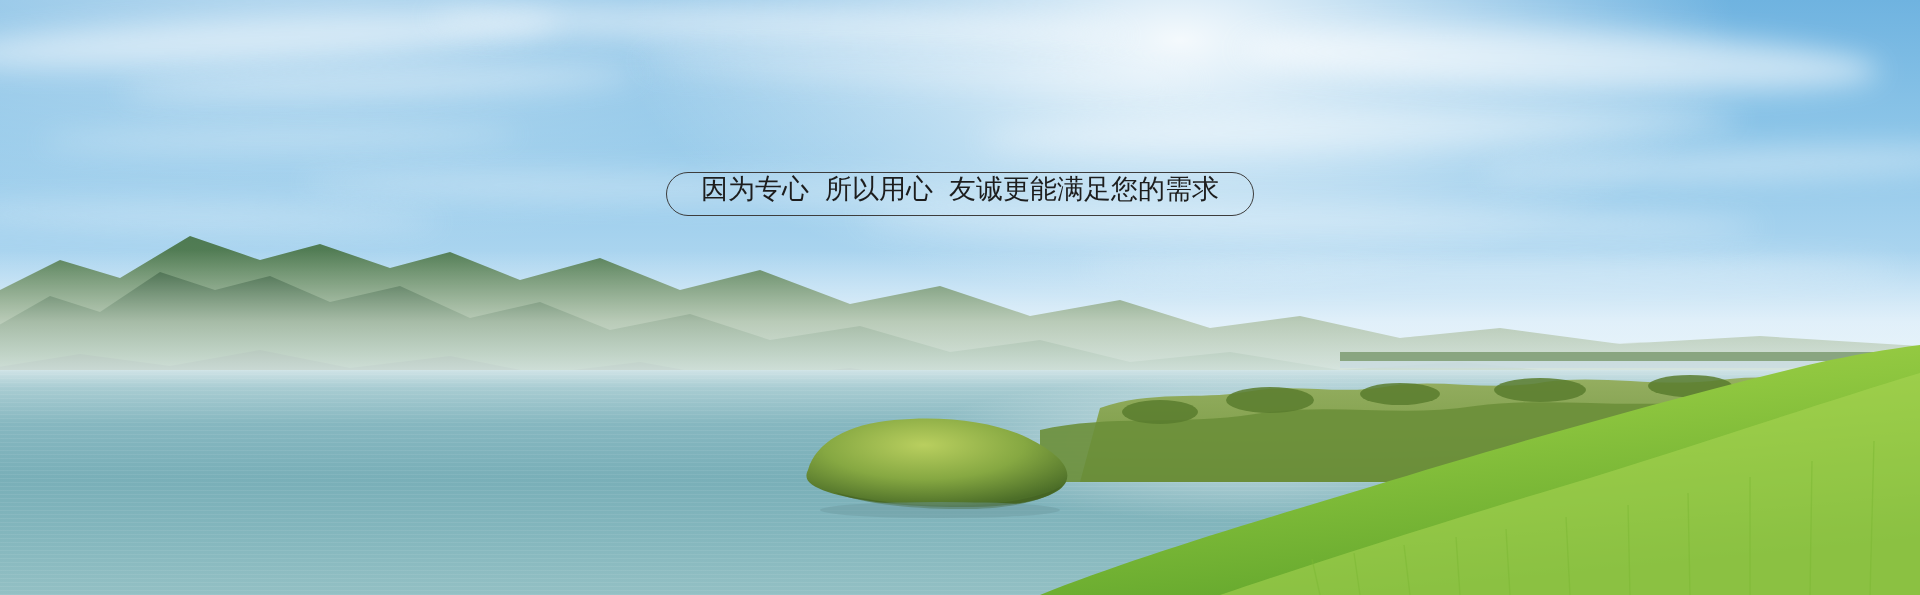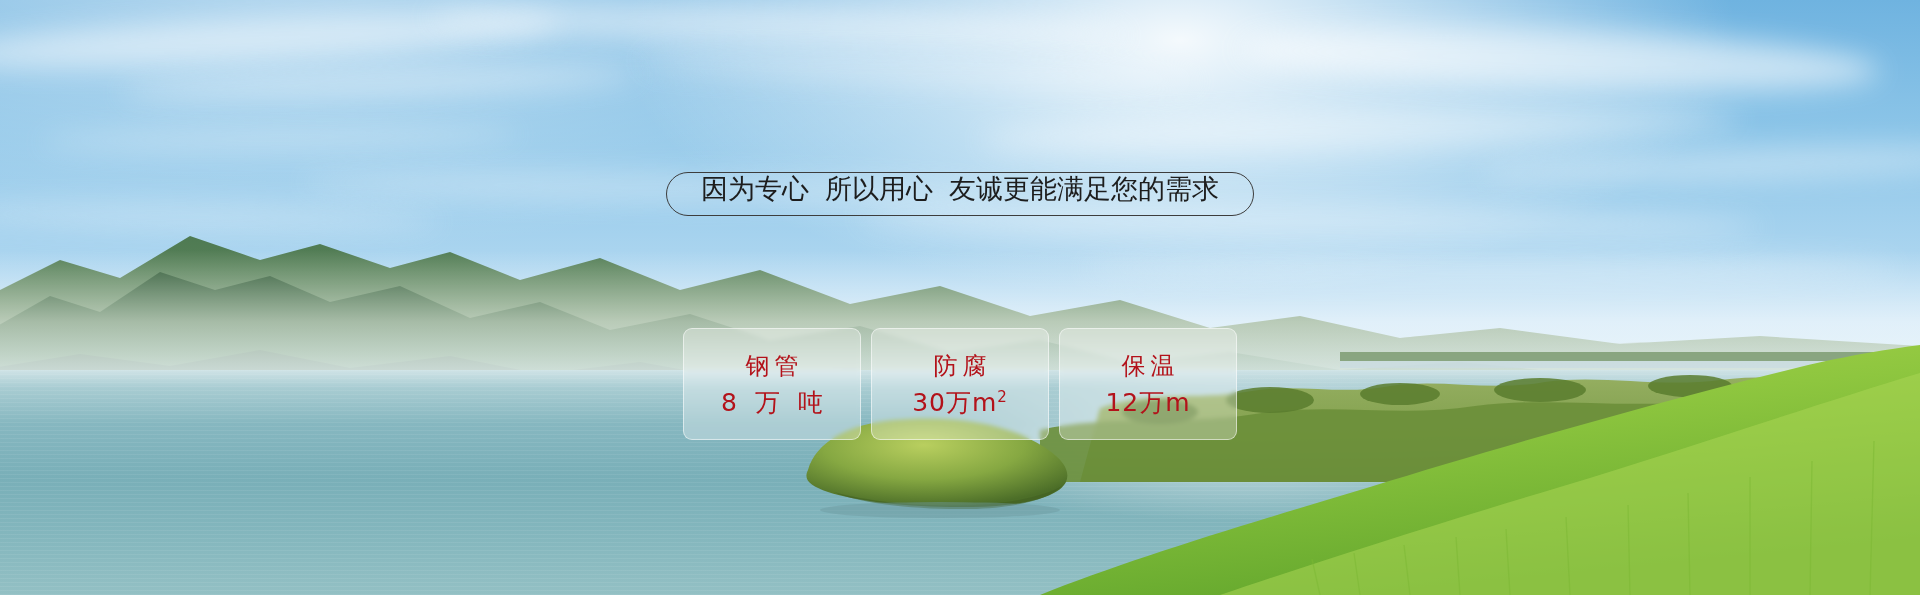--- a/index.html
+++ b/index.html
@@ -347,34 +347,16 @@
     </svg>
   </div>
 
   <div class="content">
 
 
     <div class="subtitle-pill">
       <span>因为专心</span><span class="sgap"></span><span>所以用心</span><span class="sgap"></span><span>友诚更能满足您的需求</span>
     </div>
 
-    <div class="cards">
-
-      <div class="card c1">
-        <div class="card-title">钢管</div>
-        <div class="card-value"><span>8 万 吨</span></div>
-      </div>
-
-      <div class="card c2">
-        <div class="card-title">防腐</div>
-        <div class="card-value"><span>30万m</span><sup>2</sup></div>
-      </div>
-
-      <div class="card c3">
-        <div class="card-title">保温</div>
-        <div class="card-value"><span>12万m</span></div>
-      </div>
-
-    </div>
 
   </div>
 
 </div>
 
 </body></html>

